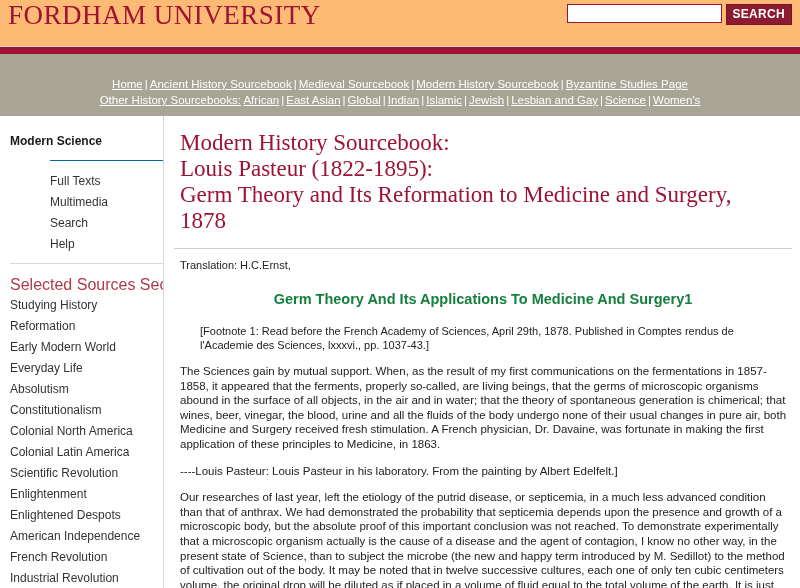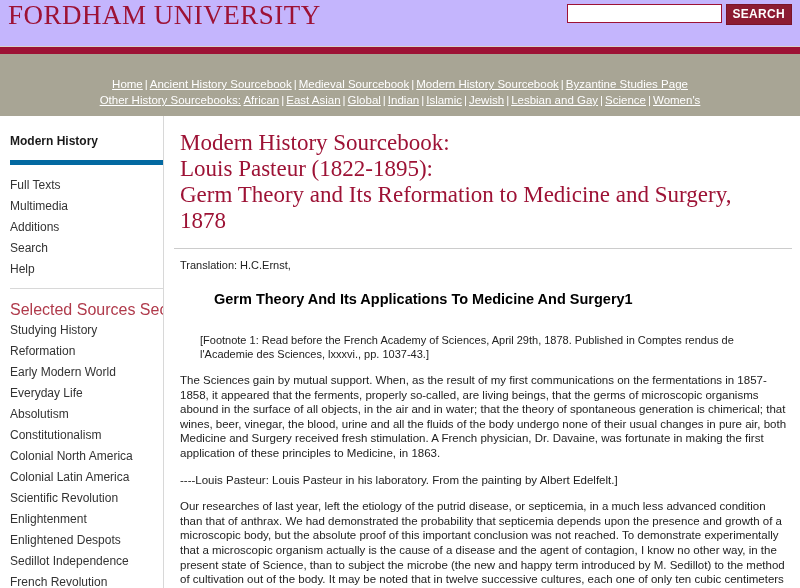--- a/index.html
+++ b/index.html
@@ -12,21 +12,21 @@
     height: 588px;
     overflow: hidden;
     font-family: "Liberation Sans", sans-serif;
     color: #222222;
   }
 
   
   .masthead {
     position: relative;
     height: 46px;
-    background: #c4b5fd;
+    background: #fdba74;
   }
   .logo {
     position: absolute;
     left: 8px;
     top: 0px;
     font-family: "Liberation Serif", serif;
     font-size: 27px;
     letter-spacing: 0.5px;
     color: #9d1235;
     white-space: nowrap;
@@ -115,21 +115,21 @@
   .sb-title {
     font-size: 12px;
     font-weight: bold;
     color: #1a1a1a;
     padding: 18px 0 12px 0;
   }
   .sb-group {
     border-top: 1px solid #d8d8d8;
     padding: 10px 0 8px 0;
   }
-  .sb-group.first { border-top: 5px solid #0369a1; }
+  .sb-group.first { border-top: 1px solid #0369a1; margin-left: 40px; }
   .sb-item {
     font-size: 12px;
     color: #333333;
     line-height: 21px;
     white-space: nowrap;
     cursor: pointer;
   }
   .sb-heading {
     font-size: 16px;
     color: #b03a4b;
@@ -160,23 +160,24 @@
   }
   .translation {
     font-size: 11px;
     color: #222222;
     padding-left: 6px;
     margin-bottom: 14px;
   }
   .article-head {
     font-size: 14.5px;
     font-weight: bold;
-    color: #000000;
+    text-align: center;
+    color: #15803d;
     line-height: 28px;
-    margin: 0 40px 20px 40px;
+    margin: 0 40px 11px 40px;
   }
   .footnote {
     font-size: 11px;
     color: #222222;
     line-height: 14px;
     margin: 0 14px 12px 26px;
   }
   .para {
     font-size: 11.5px;
     color: #222222;
@@ -204,44 +205,43 @@
   </div>
   <div class="navrow">
     <span class="navlabel">Other History Sourcebooks:</span>
     <a href="#">African</a><span class="sep">|</span><a href="#">East Asian</a><span class="sep">|</span><a href="#">Global</a><span class="sep">|</span><a href="#">Indian</a><span class="sep">|</span><a href="#">Islamic</a><span class="sep">|</span><a href="#">Jewish</a><span class="sep">|</span><a href="#">Lesbian and Gay</a><span class="sep">|</span><a href="#">Science</a><span class="sep">|</span><a href="#">Women's</a>
   </div>
 </div>
 
 <div class="page">
 
   <div class="sidebar">
-    <div class="sb-title">Modern History</div>
+    <div class="sb-title">Modern Science</div>
 
     <div class="sb-group first">
       <div class="sb-item">Full Texts</div>
       <div class="sb-item">Multimedia</div>
-      <div class="sb-item">Additions</div>
       <div class="sb-item">Search</div>
       <div class="sb-item">Help</div>
     </div>
 
     <div class="sb-group">
       <div class="sb-heading">Selected Sources Sections</div>
       <div class="sb-item">Studying History</div>
       <div class="sb-item">Reformation</div>
       <div class="sb-item">Early Modern World</div>
       <div class="sb-item">Everyday Life</div>
       <div class="sb-item">Absolutism</div>
       <div class="sb-item">Constitutionalism</div>
       <div class="sb-item">Colonial North America</div>
       <div class="sb-item">Colonial Latin America</div>
       <div class="sb-item">Scientific Revolution</div>
       <div class="sb-item">Enlightenment</div>
       <div class="sb-item">Enlightened Despots</div>
-      <div class="sb-item">Sedillot Independence</div>
+      <div class="sb-item">American Independence</div>
       <div class="sb-item">French Revolution</div>
       <div class="sb-item">Industrial Revolution</div>
 
     </div>
   </div>
 
   <div class="content">
     <div class="doc-title">
       <div>Modern History Sourcebook:</div>
       <div>Louis Pasteur (1822-1895):</div>

